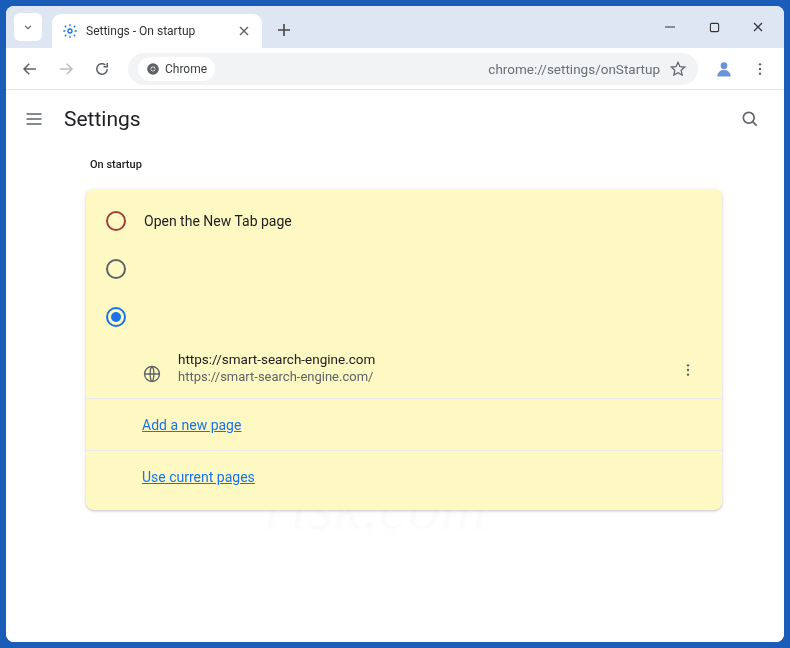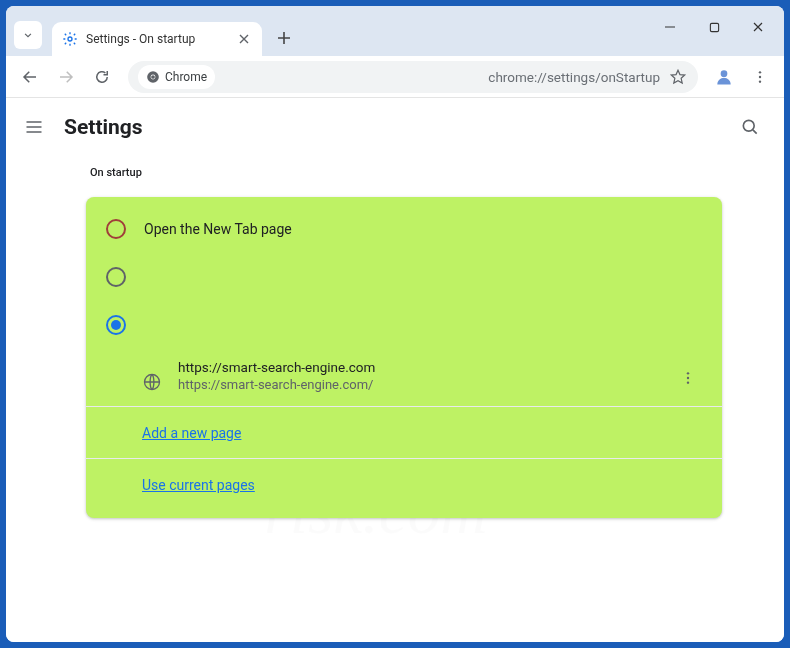--- a/index.html
+++ b/index.html
@@ -14,21 +14,21 @@
 .chrome-window {
   position: absolute;
   top: 6px; left: 6px; right: 6px; bottom: 6px;
   background: #fff;
   border-radius: 8px;
   overflow: hidden;
   display: flex;
   flex-direction: column;
 }
 .tab-strip {
-  height: 50px;
+  height: 42px;
   background: #dde6f2;
   display: flex;
   align-items: flex-end;
   padding-left: 8px;
   position: relative;
 }
 .tab-search-btn {
   width: 28px; height: 28px;
   border-radius: 6px;
   background: #fff;
@@ -110,29 +110,29 @@
 }
 .watermark svg { width: 560px; height: 420px; }
 .settings-header {
   height: 58px;
   display:flex; align-items:center;
   padding: 0 16px;
   gap: 18px;
   position:relative; z-index:1;
 }
 .hamburger { width:24px; height:24px; cursor:pointer; display:flex; align-items:center; justify-content:center; color:#5f6368;}
-.settings-title { font-size:21px; color:#202124; font-weight:700; }
+.settings-title { font-size:21px; color:#202124; font-weight:400; }
 .search-settings-btn { margin-left:auto; width:36px; height:36px; cursor:pointer; display:flex; align-items:center; justify-content:center; color:#5f6368;}
 .settings-body {
   padding: 10px 48px 0 80px;
   position:relative; z-index:1;
 }
 .section-title { font-size:11px; color:#202124; margin-bottom:18px; padding-left:4px; font-weight:500;}
 .card {
-  background:#bef264;
+  background:#fef9c3;
   border-radius:8px;
   box-shadow: 0 1px 2px rgba(60,64,67,.18), 0 1px 3px 1px rgba(60,64,67,.10);
   padding: 8px 0;
   width: 636px;
 }
 .option-row {
   display:flex; align-items:center;
   padding: 14px 20px;
   gap: 18px;
   cursor:pointer;

